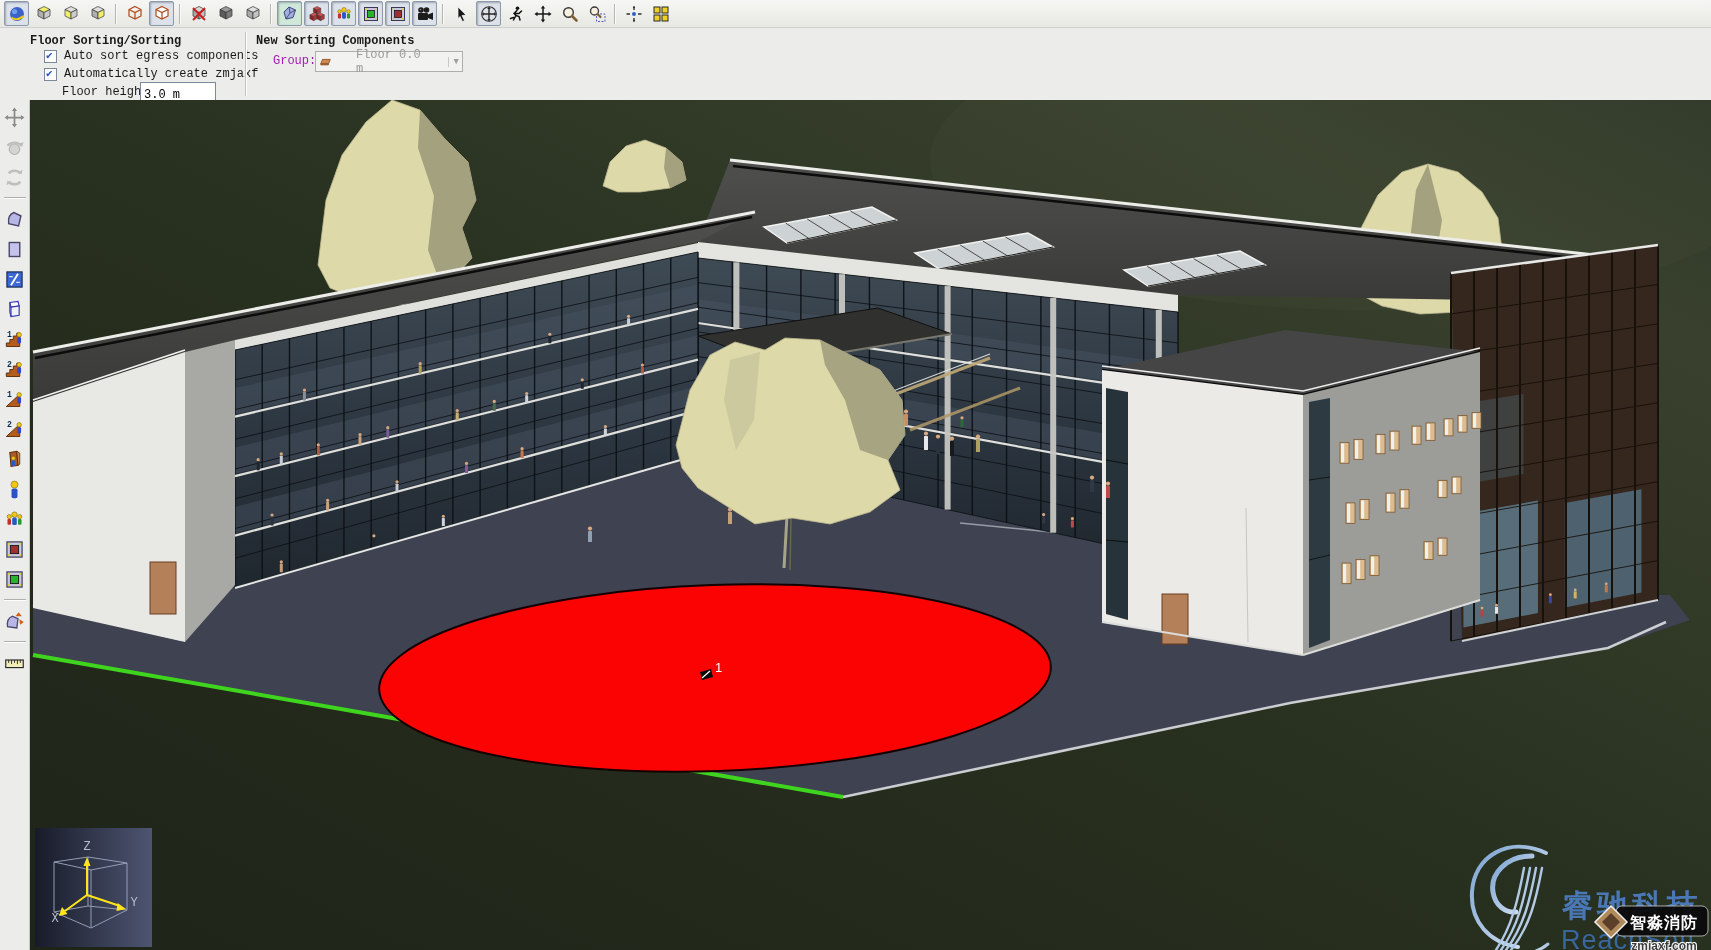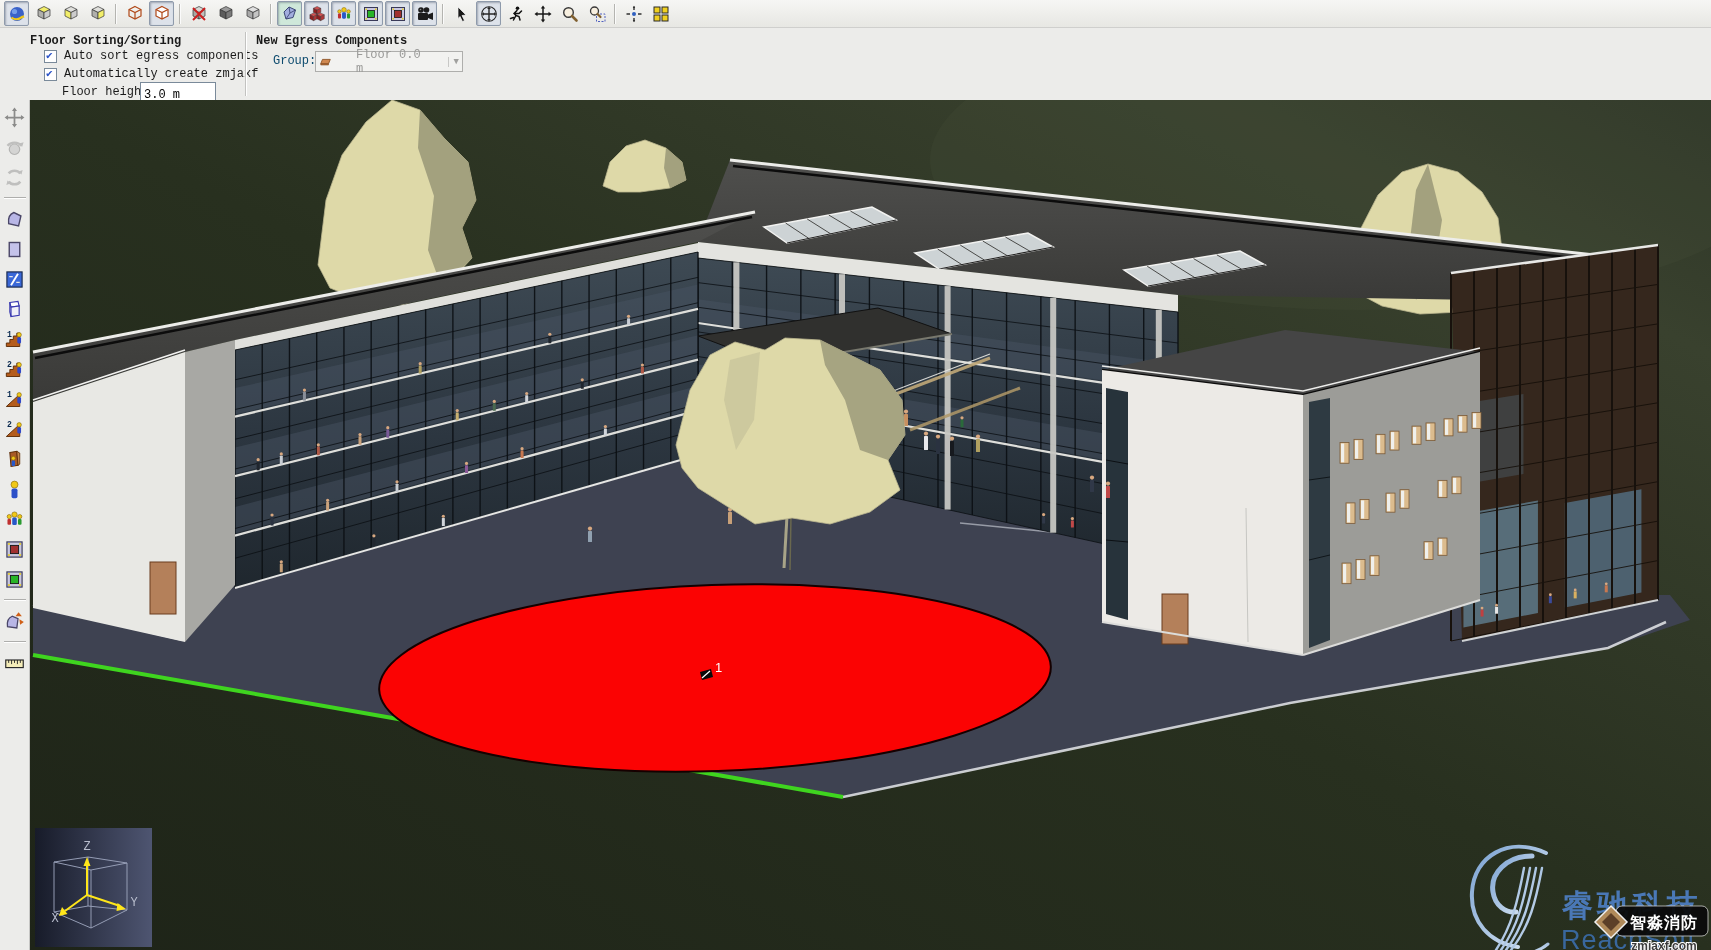--- a/index.html
+++ b/index.html
@@ -236,22 +236,22 @@
 
 <div class="panel">
   <span class="ptitle" style="left:30px;top:6px">Floor Sorting/Sorting</span>
   <span class="cb" style="left:44px;top:22px"></span>
   <span class="plabel" style="left:64px;top:21px">Auto sort egress components</span>
   <span class="cb" style="left:44px;top:40px"></span>
   <span class="plabel" style="left:64px;top:39px">Automatically create zmjaxf</span>
   <span class="plabel" style="left:62px;top:57px">Floor height:</span>
   <input class="txt" style="left: 140px; top: 54px;" value="3.0 m">
   <span class="vsep" style="left:245px"></span>
-  <span class="ptitle" style="left:256px;top:6px">New Egress Components</span>
-  <span class="plabel" style="left:273px;top:26px;color:#0c4a6e">Group:</span>
+  <span class="ptitle" style="left:256px;top:6px">New Sorting Components</span>
+  <span class="plabel" style="left:273px;top:26px;color:#a21caf">Group:</span>
   <div class="dd" style="left:315px;top:23px;width:148px">
     <svg width="16" height="12" viewBox="0 0 16 12">
       <polygon points="4,3 13,3 11,8 2,8" fill="#d08850" stroke="#8a5020" stroke-width="1"></polygon>
       <polygon points="2,8 11,8 11,9.5 2,9.5" fill="#a86838" stroke="#8a5020" stroke-width="0.6"></polygon>
     </svg>
     <span>Floor 0.0 m</span>
     <span class="arrow">▼</span>
   </div>
 </div>
 

